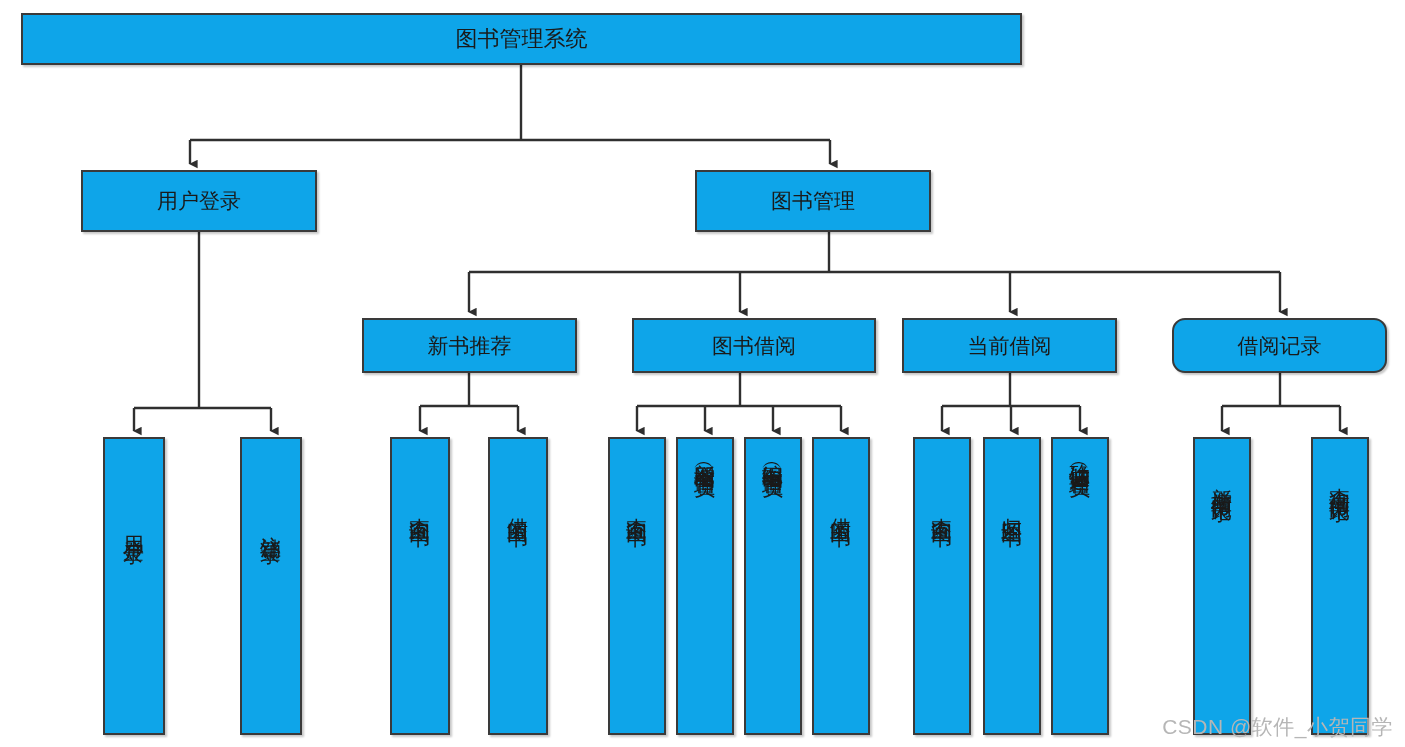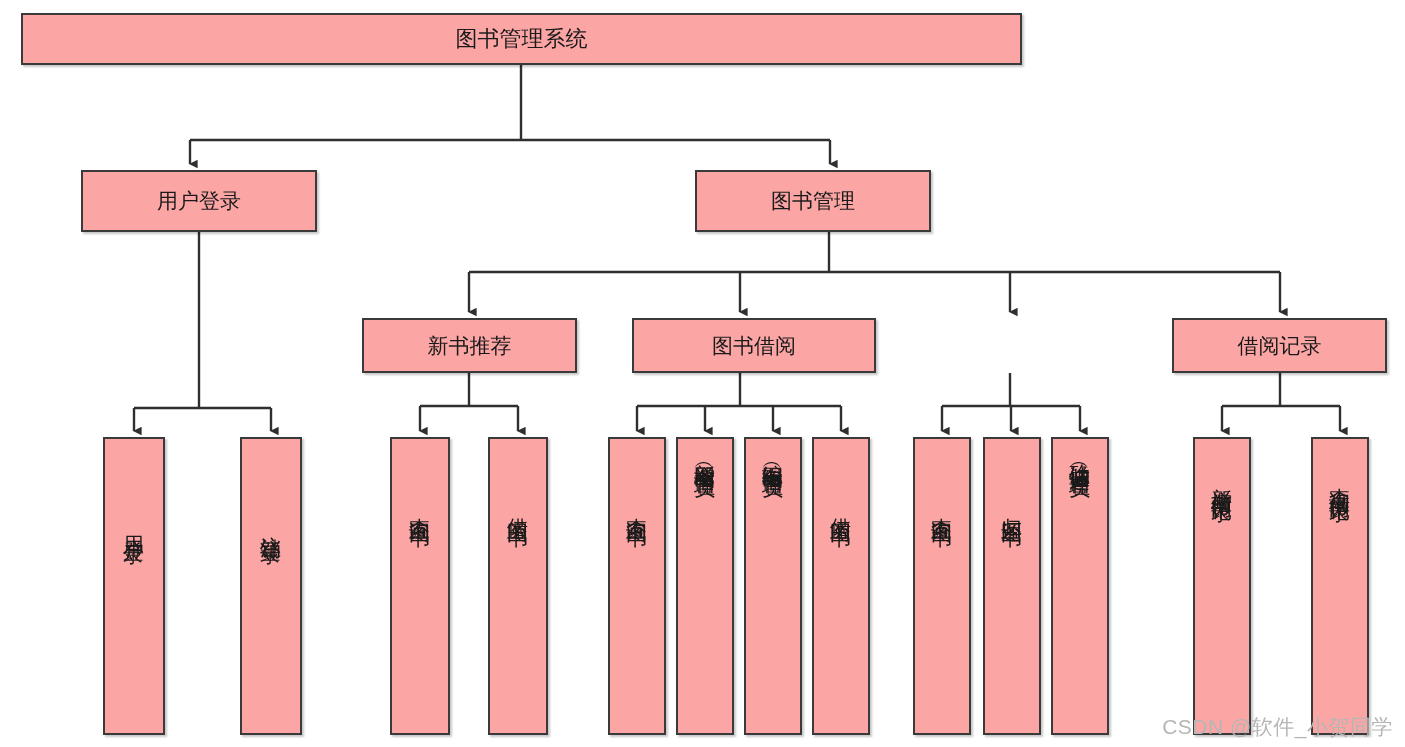--- a/index.html
+++ b/index.html
@@ -21,21 +21,21 @@
     position: absolute;
     left: 0;
     top: 0;
     width: 1405px;
     height: 747px;
     pointer-events: none;
   }
   .node {
     position: absolute;
     box-sizing: border-box;
-    background: #fca5a5;
+    background: #0ea5e9;
     border: 2px solid #3a3a3a;
     box-shadow: 2px 2px 2px rgba(0,0,0,0.22);
     display: flex;
     align-items: center;
     justify-content: center;
     color: #1a1a1a;
   }
   .node-label {
     display: block;
     text-align: center;
@@ -139,21 +139,24 @@
   <div class="node horiz" style="left:695px; top:170px; width:236px; height:62px;">
     <span class="node-label">图书管理</span>
   </div>
 
   <div class="node horiz" style="left:362px; top:318px; width:215px; height:55px;">
     <span class="node-label">新书推荐</span>
   </div>
   <div class="node horiz" style="left:632px; top:318px; width:244px; height:55px;">
     <span class="node-label">图书借阅</span>
   </div>
-  <div class="node horiz" style="left:1172px; top:318px; width:215px; height:55px;">
+  <div class="node horiz" style="left:902px; top:318px; width:215px; height:55px;">
+    <span class="node-label">当前借阅</span>
+  </div>
+  <div class="node horiz" style="left:1172px; top:318px; width:215px; height:55px;border-radius:13px;">
     <span class="node-label">借阅记录</span>
   </div>
 
   <div class="node vert" style="left:103px; top:437px; width:62px; height:298px; padding-top:80px;">
     <span class="node-label">用户登录</span>
   </div>
   <div class="node vert" style="left:240px; top:437px; width:62px; height:298px; padding-top:80px;">
     <span class="node-label">注销登录</span>
   </div>
 

